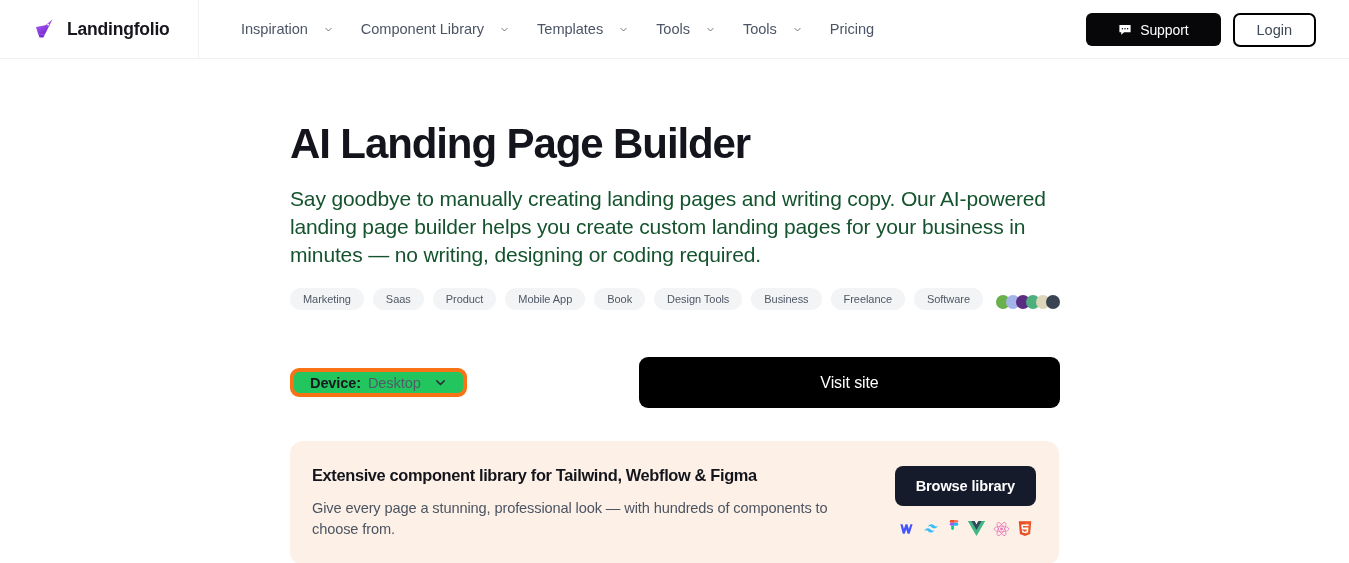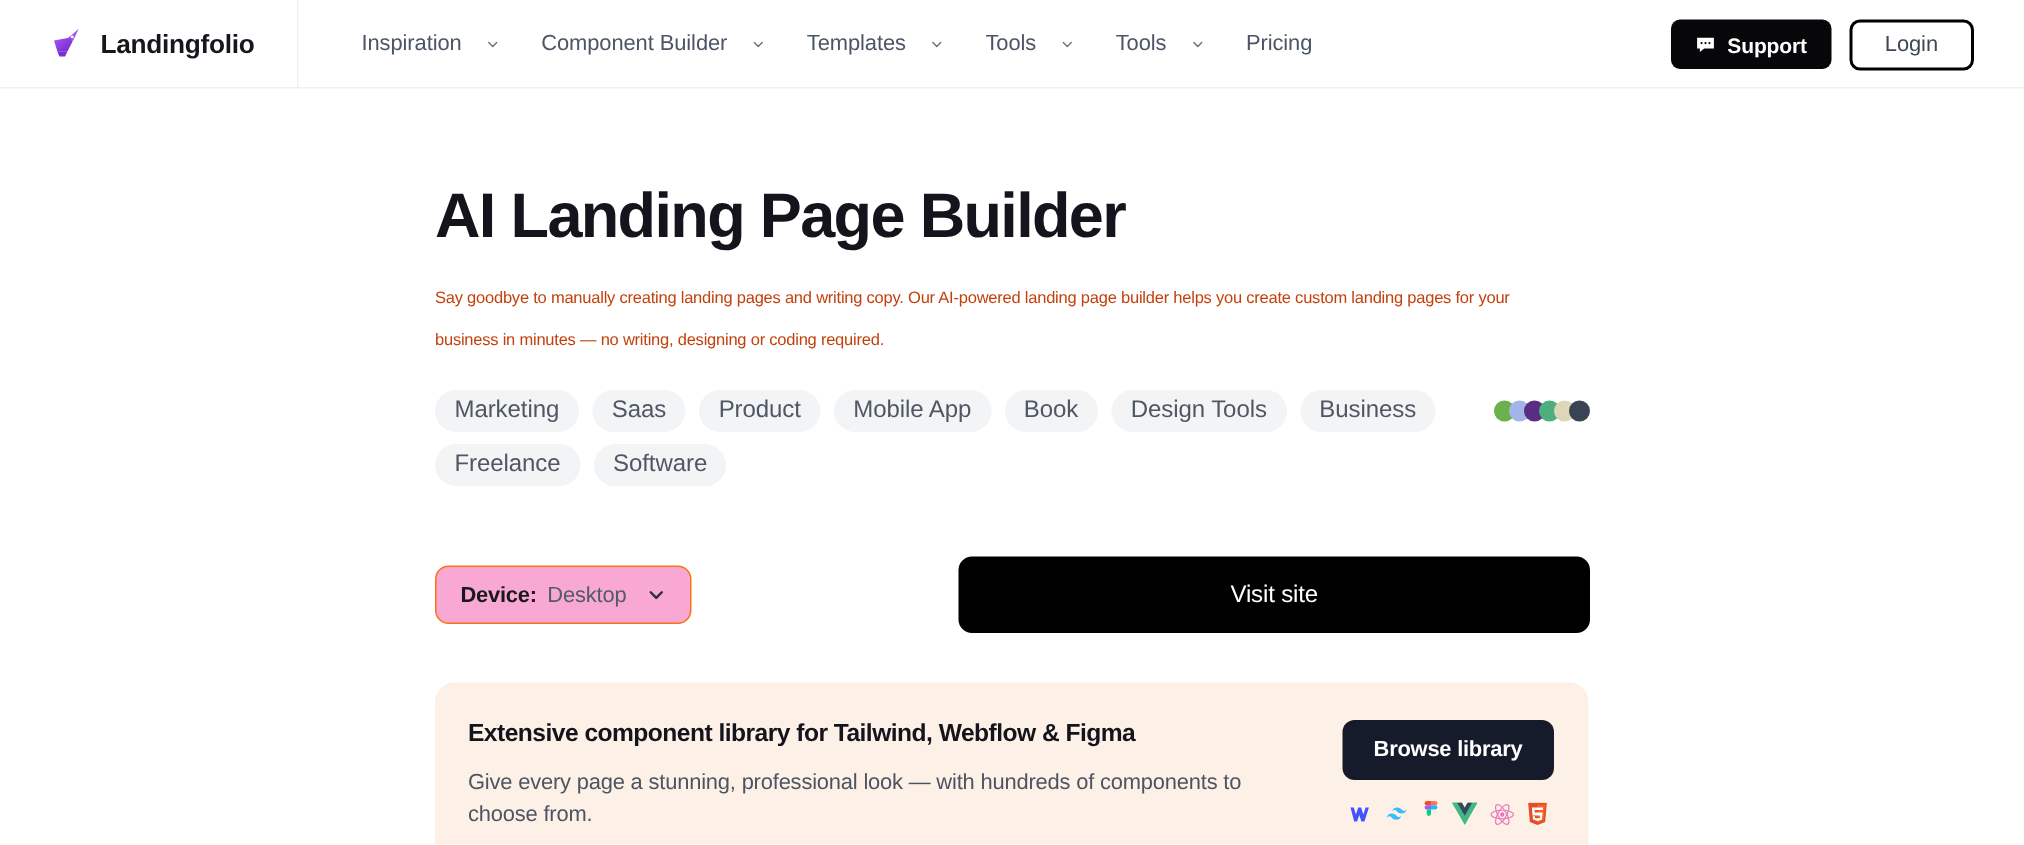--- a/index.html
+++ b/index.html
@@ -72,24 +72,24 @@
     align-items: center;
     gap: 12px;
   }
   .btn-support {
     display: flex;
     align-items: center;
     gap: 8px;
     background: #07070a;
     color: #ffffff;
     font-size: 14px;
-    font-weight: 700;
+    font-weight: 400;
     border: none;
     border-radius: 6px;
-    padding: 10px 16px;
+    padding: 10px 32px;
     cursor: pointer;
     height: 33px;
     letter-spacing: -0.1px;
   }
   .chat-icon { width: 14px; height: 14px; display: block; }
   .btn-login {
     background: #fff;
     color: #3f4855;
     font-size: 14.6px;
     border: 2px solid #000000;
@@ -109,43 +109,43 @@
   .page-title {
     font-size: 42px;
     font-weight: 700;
     color: #14151c;
     letter-spacing: -1.1px;
     line-height: 1.1;
   }
   .page-desc {
     margin-top: 18px;
     width: 760px;
-    font-size: 11px;
+    font-size: 21px;
     line-height: 28px;
-    color: #c2410c;
+    color: #14532d;
     letter-spacing: -0.15px;
   }
 
   
   .tags-row {
     margin-top: 19px;
     display: flex;
     align-items: flex-start;
     width: 770px;
   }
   .tags {
     display: flex;
     flex-wrap: wrap;
     gap: 8px 9px;
     width: 700px;
   }
   .tag {
     background: #f3f4f6;
     color: #4f5765;
-    font-size: 16px;
+    font-size: 11px;
     border-radius: 999px;
     padding: 5px 13px;
     cursor: pointer;
     white-space: nowrap;
     letter-spacing: -0.05px;
   }
   .swatches {
     display: flex;
     align-items: center;
     margin-left: auto;
@@ -164,25 +164,25 @@
   .controls {
     margin-top: 47px;
     display: flex;
     align-items: center;
     width: 770px;
   }
   .device-select {
     display: flex;
     align-items: center;
     gap: 7px;
-    border: 1px solid #f97316;
+    border: 4px solid #f97316;
     border-radius: 9px;
-    height: 39px;
+    height: 29px;
     padding: 0 16px;
-    background: #f9a8d4;
+    background: #22c55e;
     cursor: pointer;
   }
   .device-label {
     font-size: 14.6px;
     font-weight: 700;
     color: #18191f;
     letter-spacing: -0.15px;
   }
   .device-value {
     font-size: 14.6px;
@@ -288,21 +288,21 @@
   </div>
 
   <nav class="nav">
     <div class="nav-item">
       <span>Inspiration</span>
       <svg class="chev" viewBox="0 0 12 12">
           <path d="M2.5 4.5 L6 8 L9.5 4.5" fill="none" stroke="#6b7380" stroke-width="1.3" stroke-linecap="round" stroke-linejoin="round"></path>
         </svg>
     </div>
     <div class="nav-item">
-      <span>Component Builder</span>
+      <span>Component Library</span>
       <svg class="chev" viewBox="0 0 12 12">
           <path d="M2.5 4.5 L6 8 L9.5 4.5" fill="none" stroke="#6b7380" stroke-width="1.3" stroke-linecap="round" stroke-linejoin="round"></path>
         </svg>
     </div>
     <div class="nav-item">
       <span>Templates</span>
       <svg class="chev" viewBox="0 0 12 12">
           <path d="M2.5 4.5 L6 8 L9.5 4.5" fill="none" stroke="#6b7380" stroke-width="1.3" stroke-linecap="round" stroke-linejoin="round"></path>
         </svg>
     </div>

